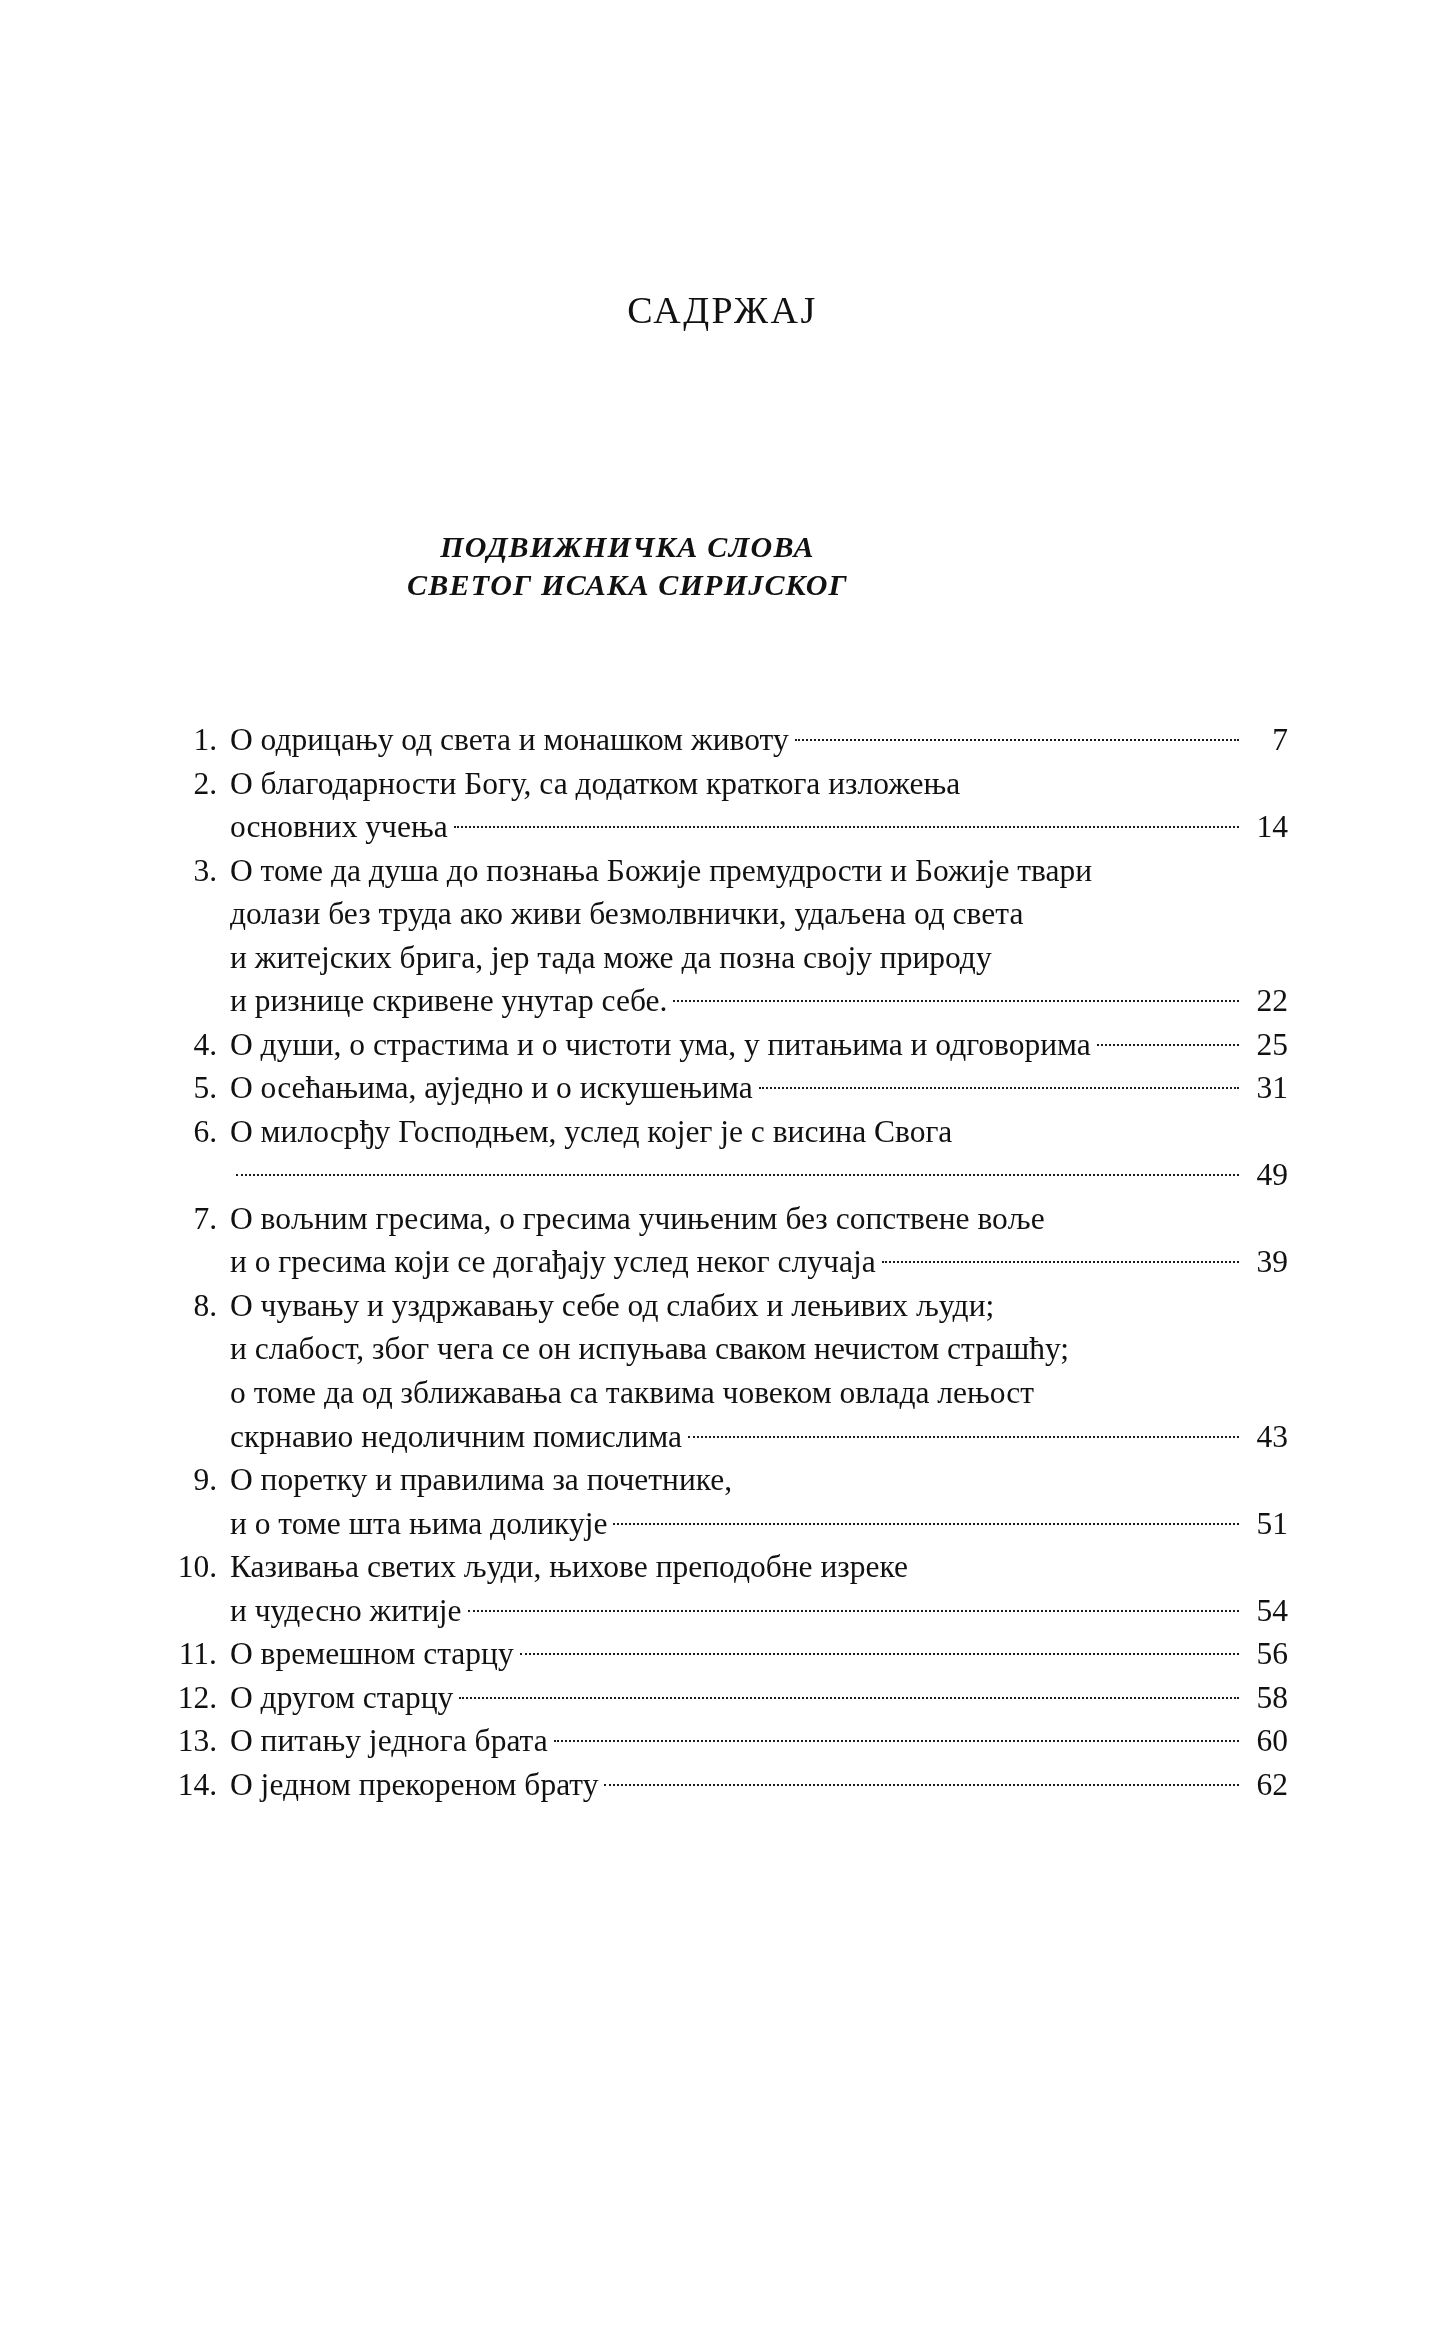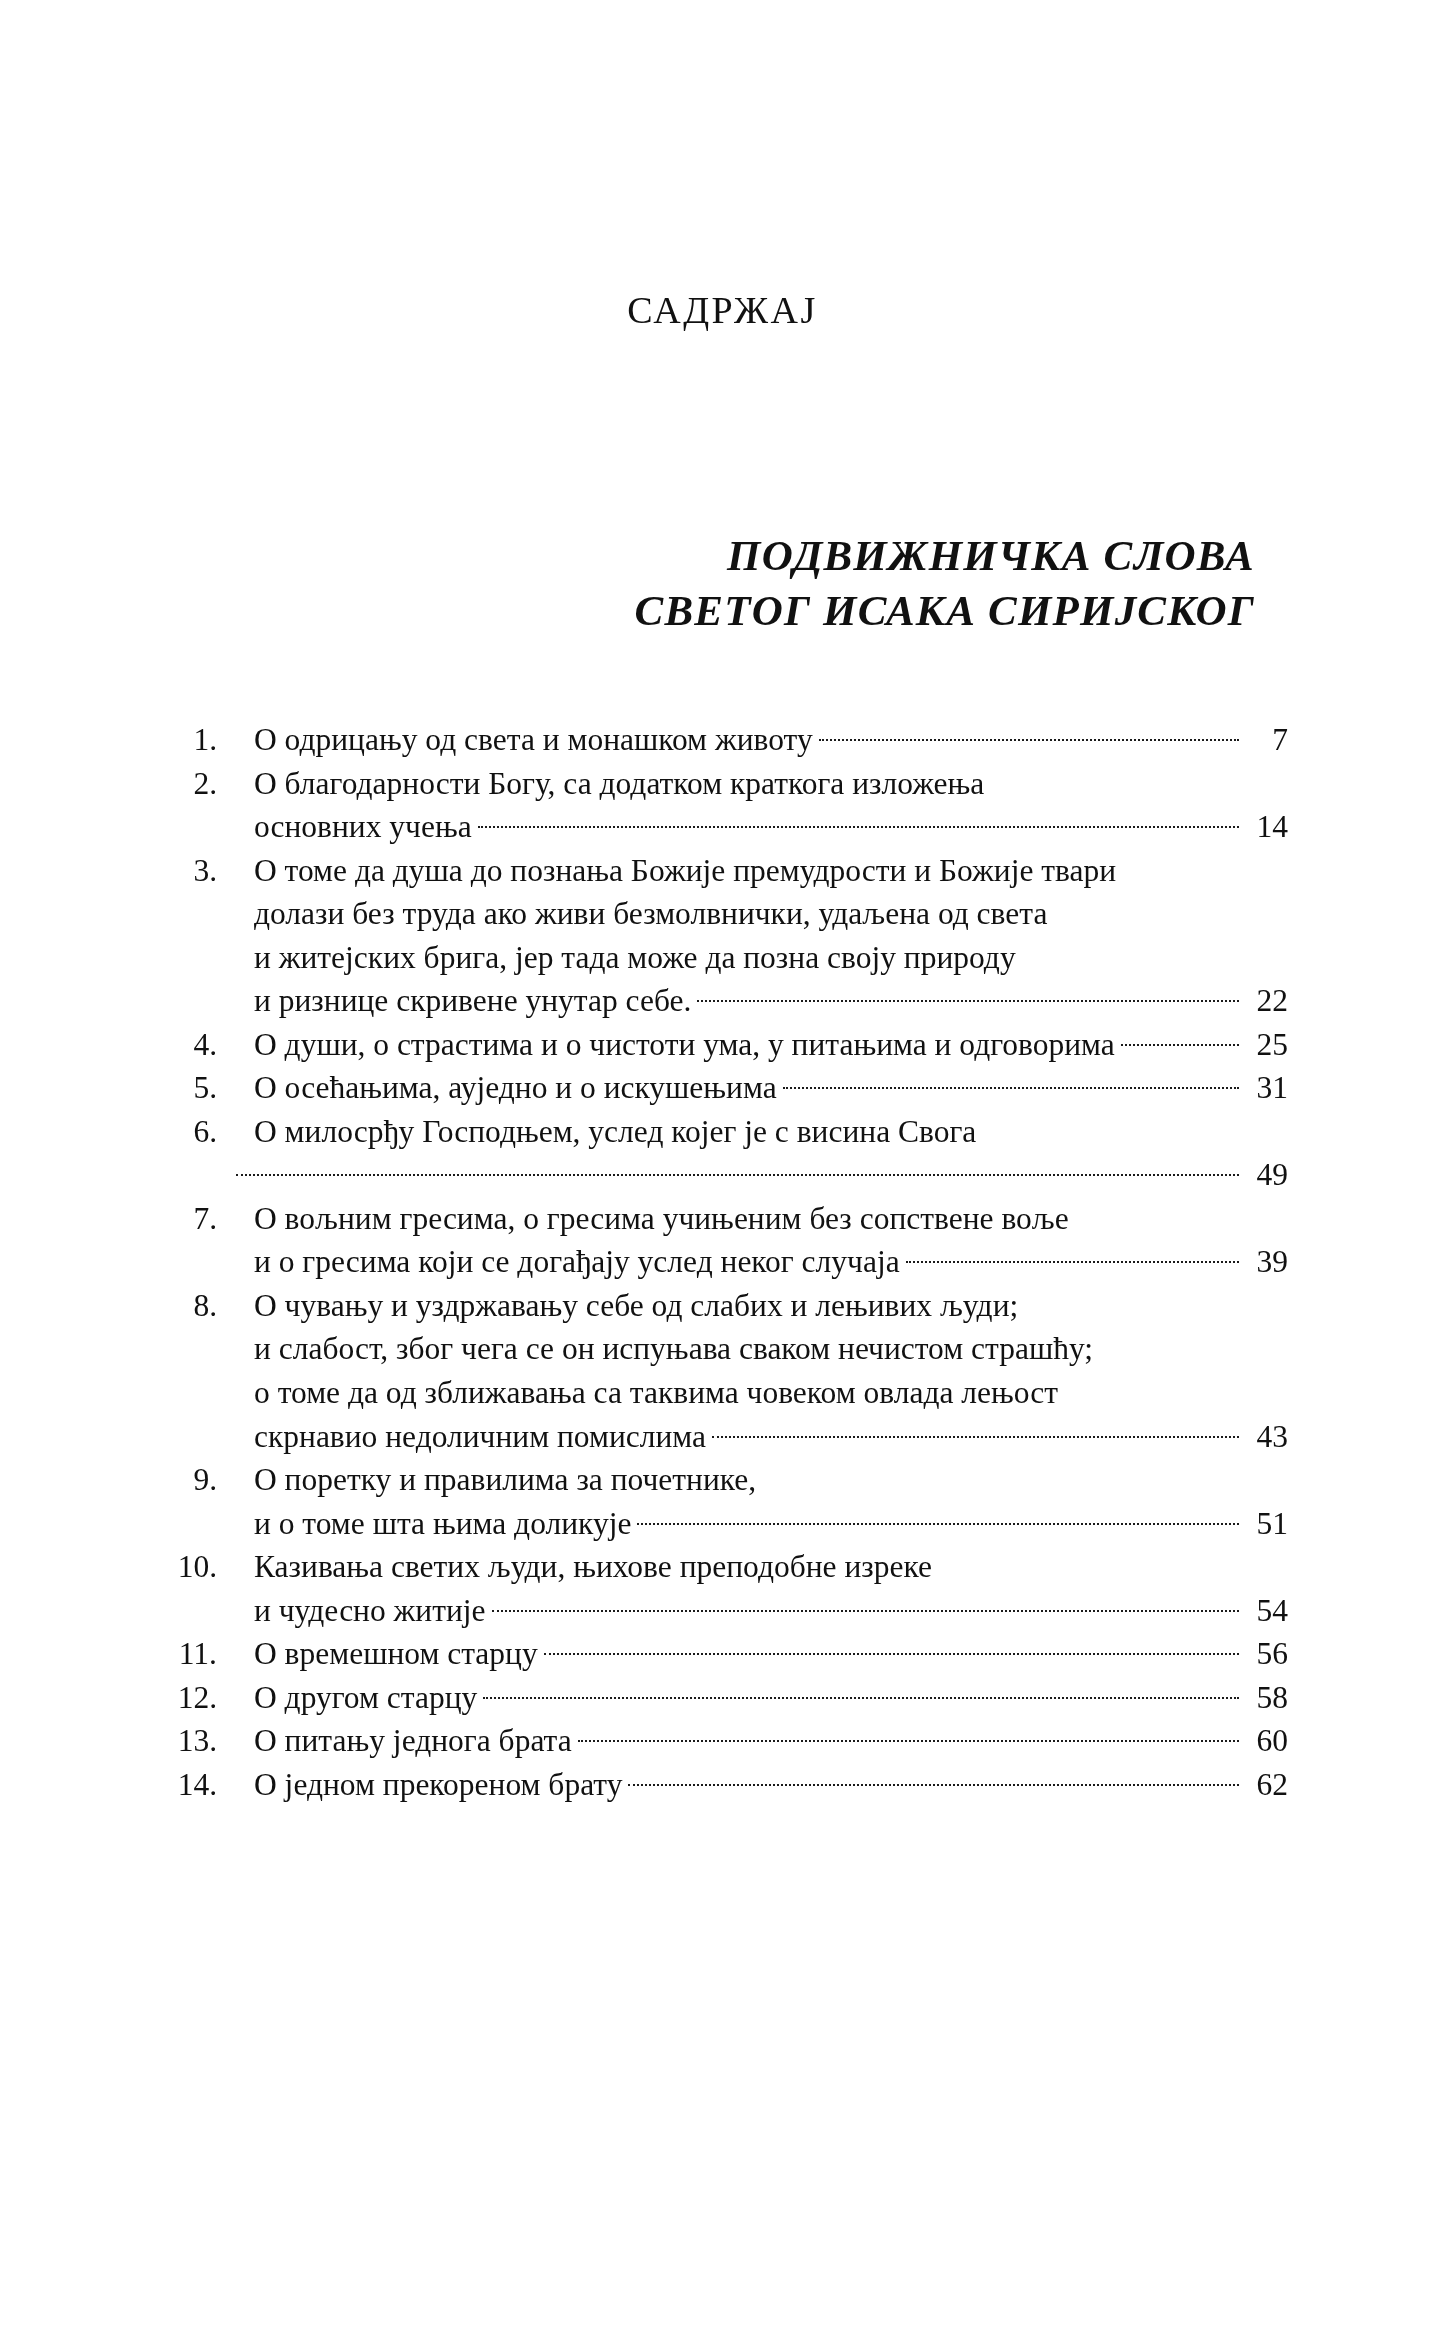--- a/index.html
+++ b/index.html
@@ -29,24 +29,24 @@
     text-align: center;
     font-size: 38px;
     letter-spacing: 2.5px;
     font-weight: 400;
   }
   .section-heading {
     position: absolute;
     top: 528px;
     left: 0;
     width: 1255px;
-    text-align: right;
+    text-align: center;
     font-style: italic;
     font-weight: 700;
-    font-size: 43px;
+    font-size: 30px;
     letter-spacing: 1.2px;
     line-height: 1.28;
   }
   .section-heading span {
     display: block;
   }
   .toc-list {
     position: absolute;
     top: 718px;
     left: 168px;
@@ -71,21 +71,20 @@
     flex: 1 1 auto;
     min-width: 0;
   }
   .toc-line {
     display: flex;
     align-items: baseline;
     width: 100%;
   }
   .toc-text {
     white-space: pre-wrap;
-    margin-left: 24px;
   }
   .toc-leader {
     flex: 1 1 auto;
     min-width: 10px;
     border-bottom: 2.5px dotted #1a1a1a;
     transform: translateY(-9px);
     margin: 0 5px 0 6px;
     height: 0;
   }
   .toc-leader.nodots {

